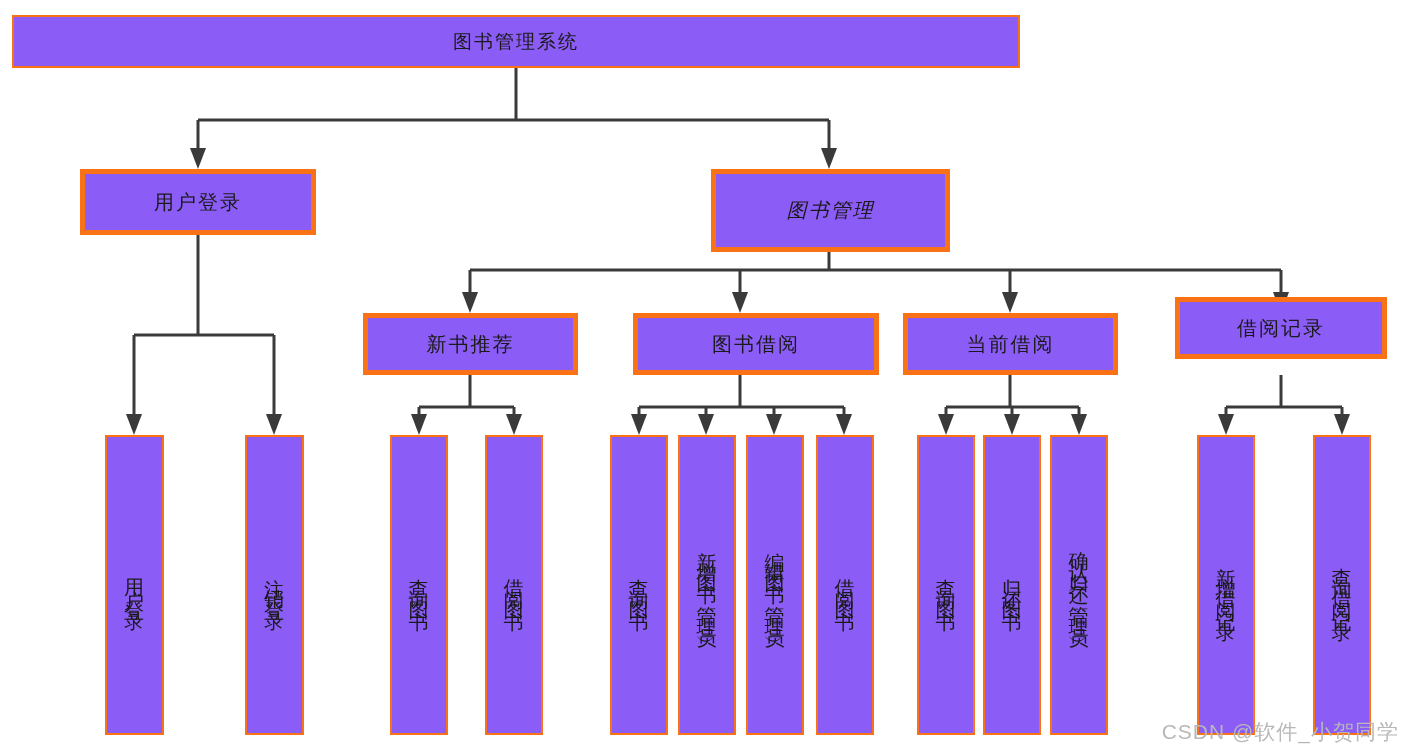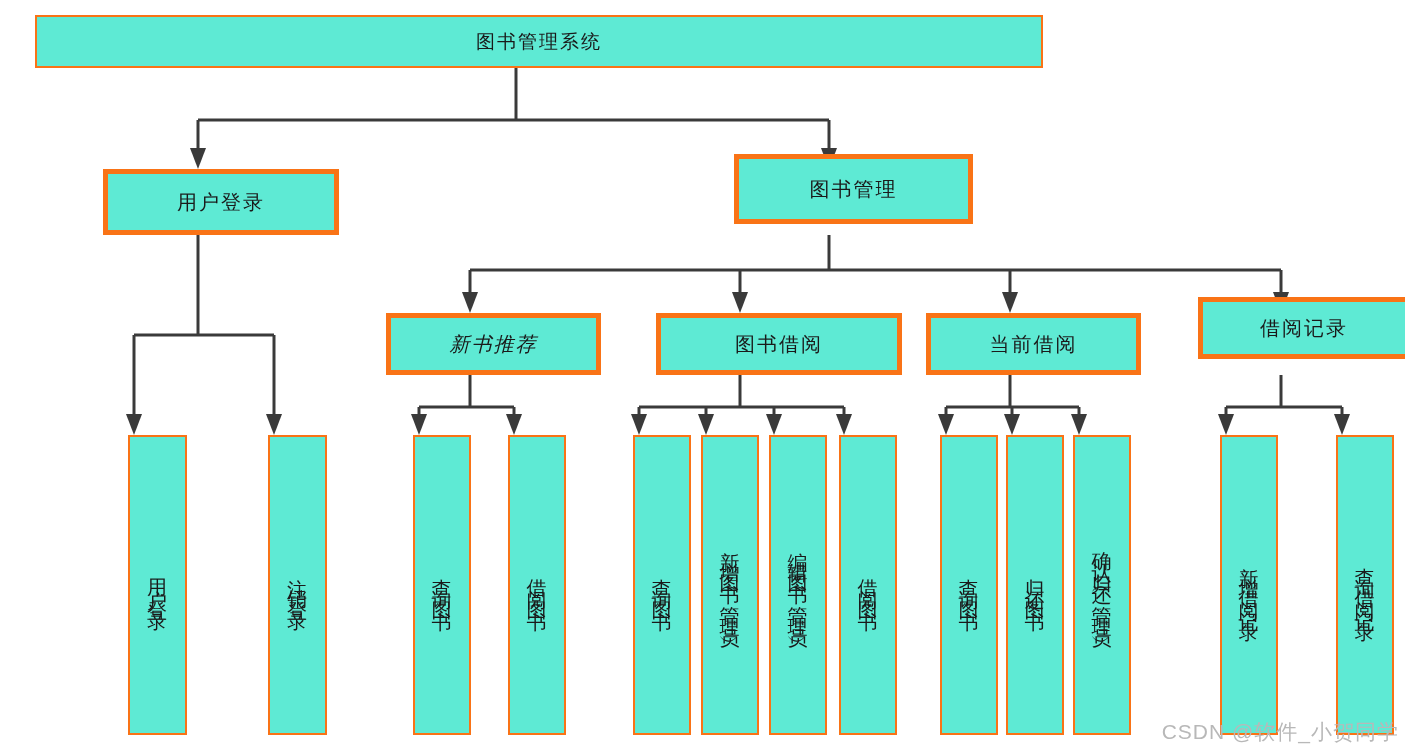--- a/index.html
+++ b/index.html
@@ -8,30 +8,29 @@
     width: 1405px;
     height: 747px;
     background: #ffffff;
     font-family: "Liberation Sans", "DejaVu Sans", sans-serif;
     overflow: hidden;
   }
   #wires { position: absolute; left: 0; top: 0; }
   .box {
     position: absolute;
     box-sizing: border-box;
-    background: #5eead4;
+    background: #8b5cf6;
     border: 5px solid #f97316;
     display: flex;
     align-items: center;
     justify-content: center;
     color: #1a1a1a;
     font-size: 20px;
     letter-spacing: 2px;
     white-space: nowrap;
-    margin-left: 23px;
   }
   .box.root  { border-width: 2px; font-size: 19px; }
   .box.leaf  { border-width: 2.5px; }
   .leaf .vtext {
     writing-mode: vertical-rl;
     text-orientation: mixed;
     font-size: 20px;
     letter-spacing: 11px;
     line-height: 1;
     color: #1a1a1a;
@@ -119,25 +118,25 @@
     </g>
   </svg>
 
   <div class="box root" style="left:12px; top:15px; width:1008px; height:53px;">
     <span>图书管理系统</span>
   </div>
 
   <div class="box" style="left:80px; top:169px; width:236px; height:66px;">
     <span>用户登录</span>
   </div>
-  <div class="box" style="left:711px; top:154px; width:239px; height:70px;">
+  <div class="box" style="left:711px; top:169px; width:239px; height:83px;font-style:italic;">
     <span>图书管理</span>
   </div>
 
-  <div class="box" style="left:363px; top:313px; width:215px; height:62px;font-style:italic;">
+  <div class="box" style="left:363px; top:313px; width:215px; height:62px;">
     <span>新书推荐</span>
   </div>
   <div class="box" style="left:633px; top:313px; width:246px; height:62px;">
     <span>图书借阅</span>
   </div>
   <div class="box" style="left:903px; top:313px; width:215px; height:62px;">
     <span>当前借阅</span>
   </div>
   <div class="box" style="left:1175px; top:297px; width:212px; height:62px;">
     <span>借阅记录</span>

